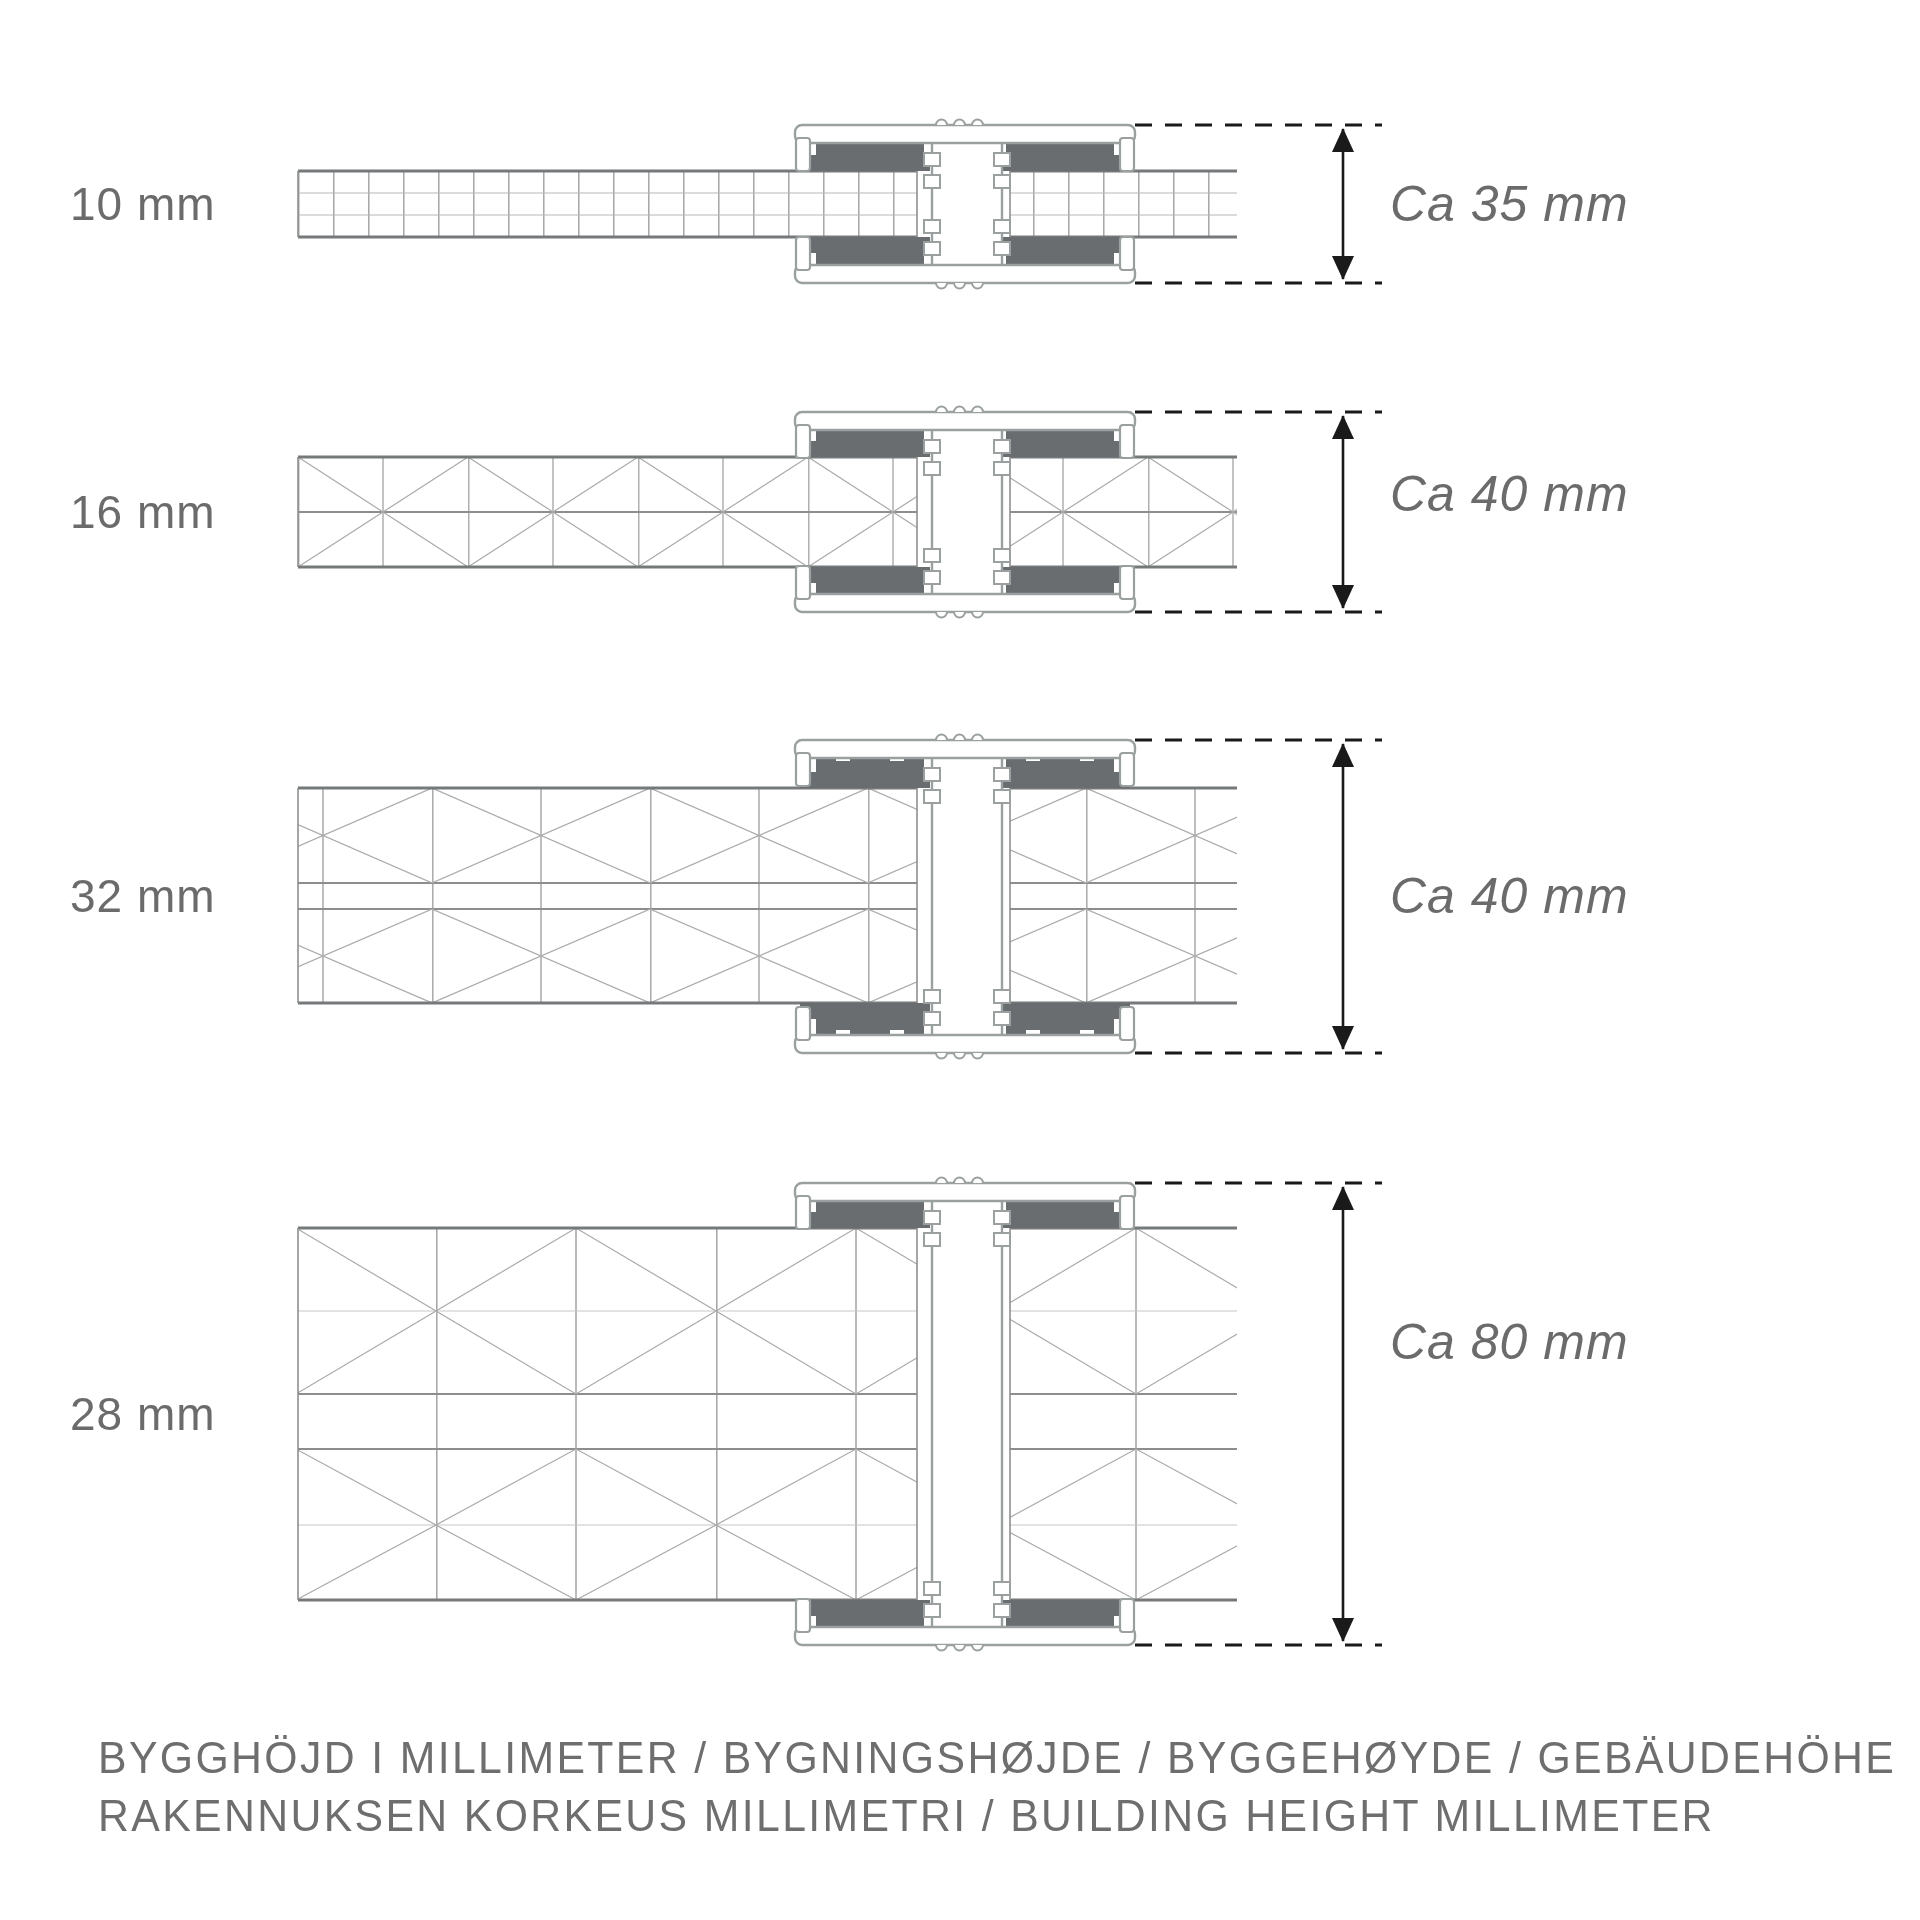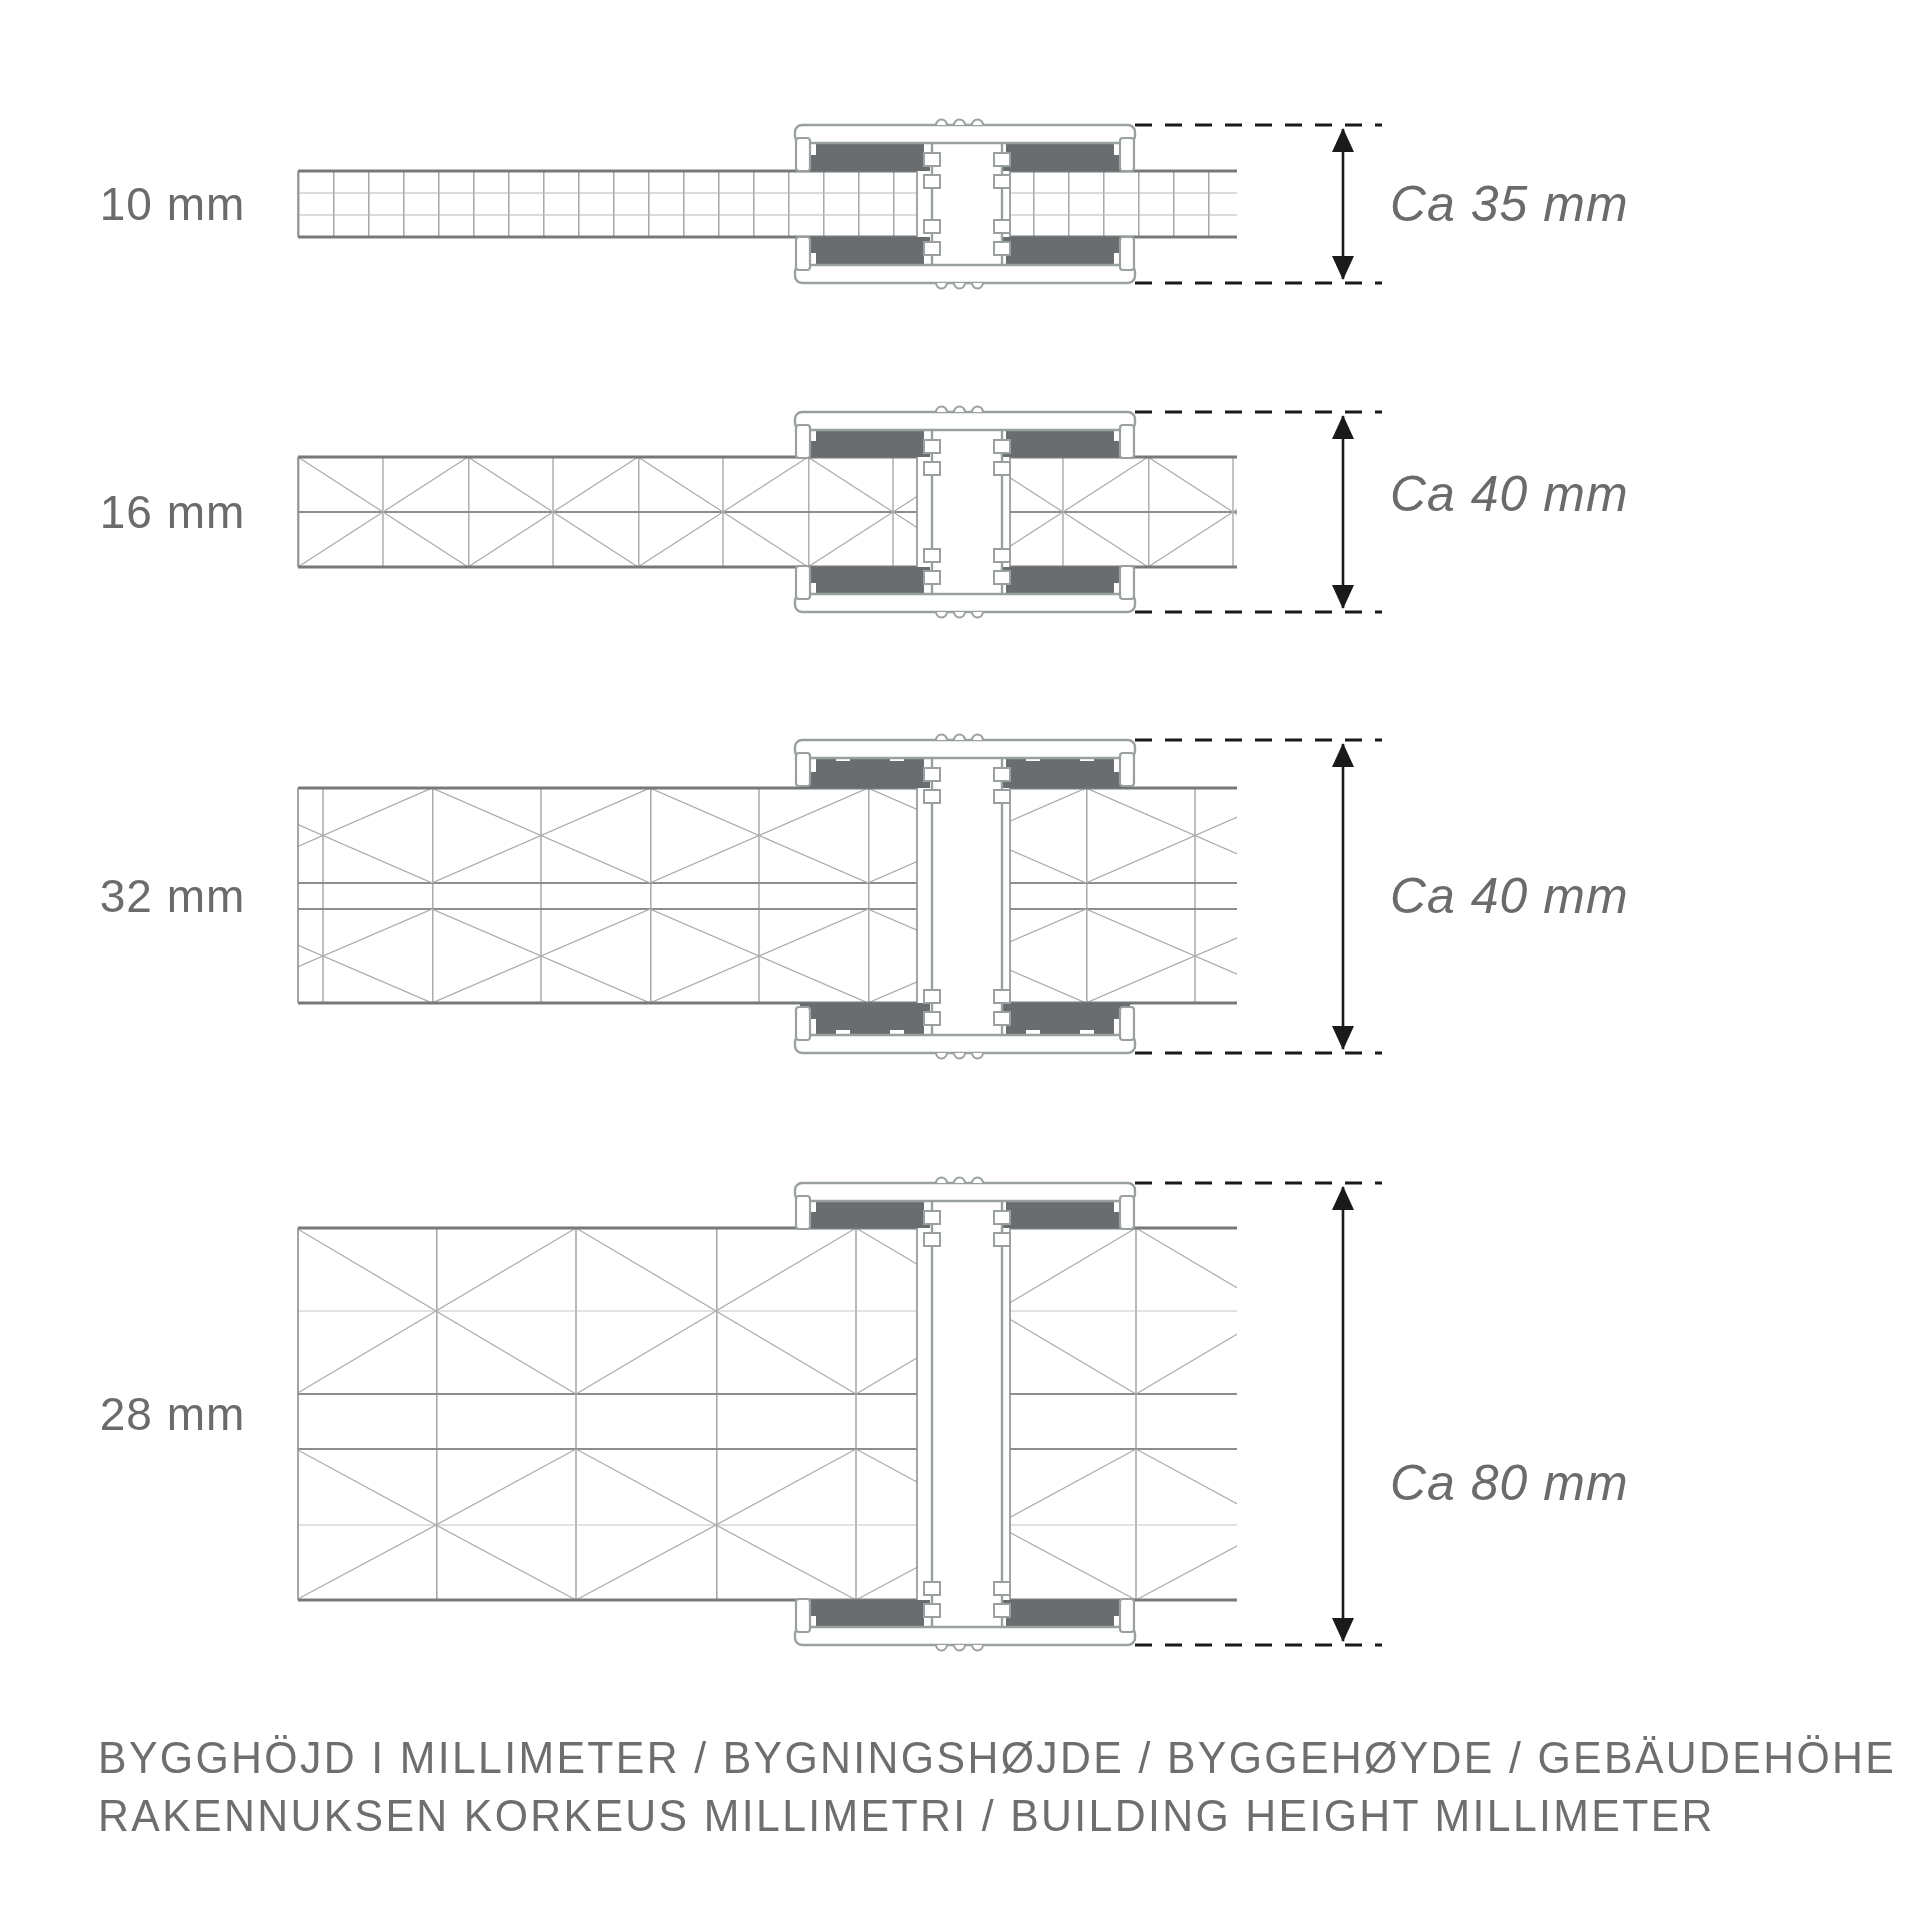--- a/index.html
+++ b/index.html
@@ -1,19 +1,19 @@
 <!DOCTYPE html>
 <html><head>
 <meta charset="utf-8">
 <style>
   html,body{margin:0;padding:0;background:#ffffff;}
   #stage{position:relative;width:1920px;height:1920px;background:#ffffff;overflow:hidden;
          font-family:"Liberation Sans", sans-serif;}
   #drawing{position:absolute;left:0;top:0;}
-  .thick-label{position:absolute;left:70px;width:205px;text-align:center;
+  .thick-label{position:absolute;left:70px;width:205px;
                font-size:46px;font-weight:300;color:#6b6b6b;line-height:56px;letter-spacing:1px;}
   .ca-label{position:absolute;left:1390px;font-size:50px;font-weight:300;color:#6b6b6b;
             line-height:60px;letter-spacing:1px;white-space:nowrap;font-style:italic;}
   .caption{position:absolute;left:98px;font-size:45px;color:#6e6e6e;letter-spacing:2.5px;
            white-space:nowrap;transform:scaleX(.95);transform-origin:left center;font-weight:300;}
 </style>
 </head>
 <body>
 
 <div id="stage">
@@ -196,18 +196,18 @@
 </svg>
 
 <div class="thick-label" style="top:176px">10 mm</div>
 <div class="thick-label" style="top:484px">16 mm</div>
 <div class="thick-label" style="top:868px">32 mm</div>
 <div class="thick-label" style="top:1386px">28 mm</div>
 
 <div class="ca-label" style="top:174px">Ca 35 mm</div>
 <div class="ca-label" style="top:464px">Ca 40 mm</div>
 <div class="ca-label" style="top:866px">Ca 40 mm</div>
-<div class="ca-label" style="top:1453px">Ca 80 mm</div>
+<div class="ca-label" style="top:1312px">Ca 80 mm</div>
 
 <div class="caption" style="top:1732px">BYGGHÖJD I MILLIMETER  /  BYGNINGSHØJDE  /  BYGGEHØYDE  /  GEBÄUDEHÖHE</div>
 <div class="caption" style="top:1790px">RAKENNUKSEN KORKEUS MILLIMETRI  /  BUILDING HEIGHT MILLIMETER</div>
 
 </div>
 
 </body></html>

